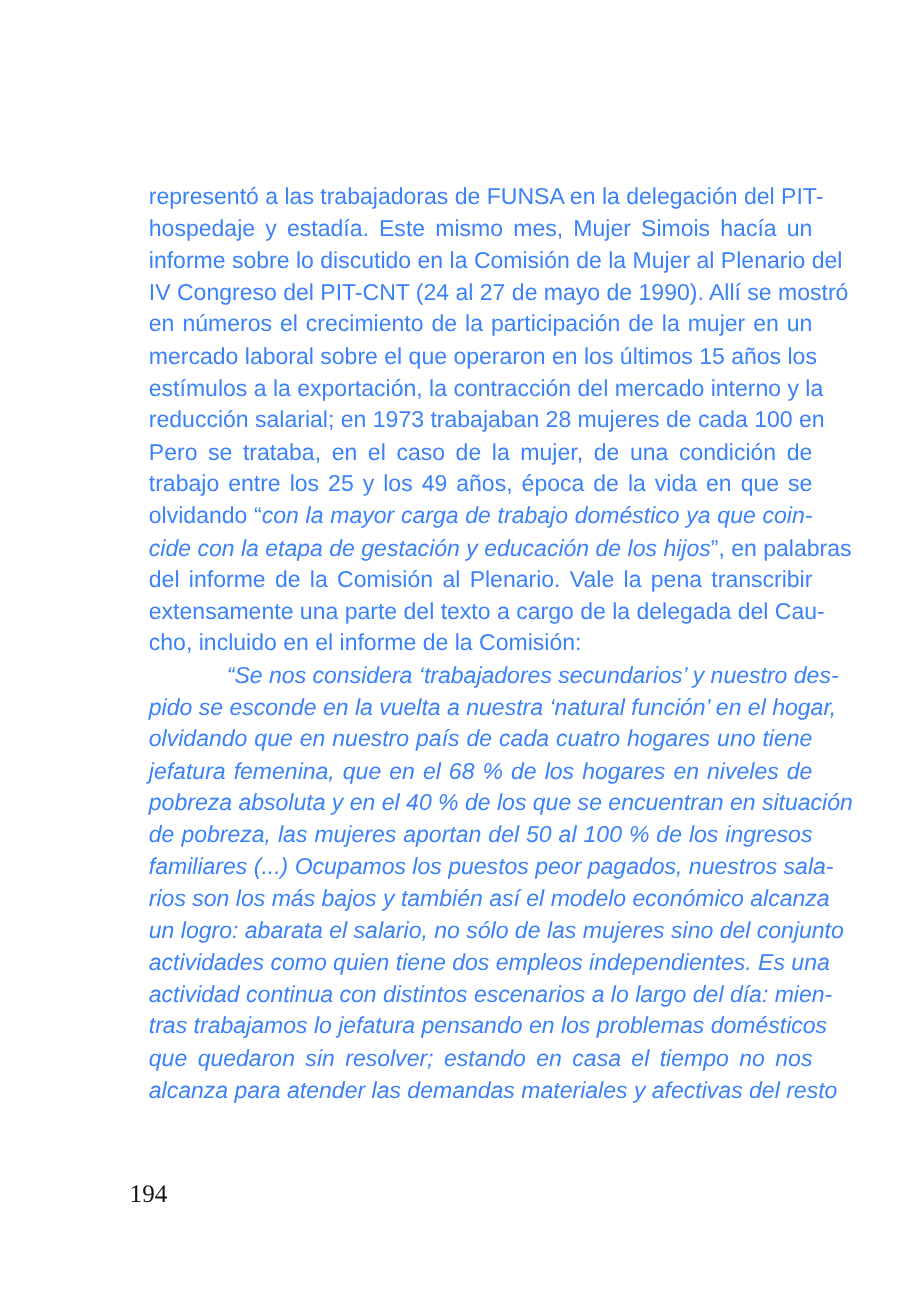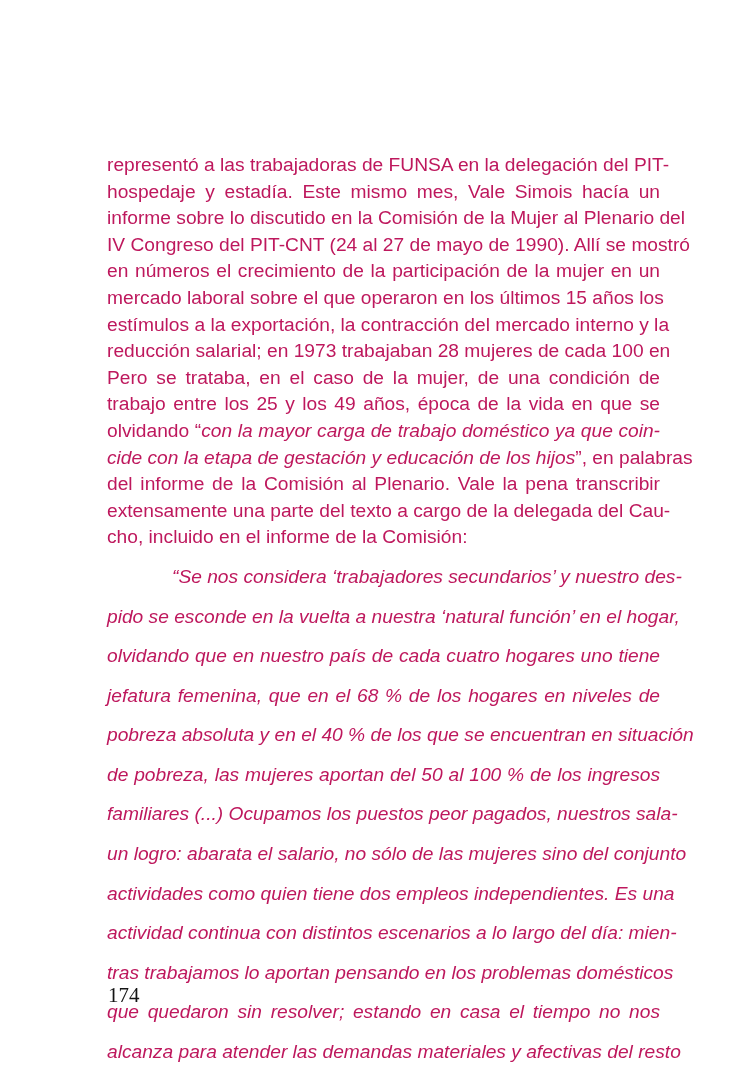--- a/index.html
+++ b/index.html
@@ -15,61 +15,61 @@
       color: #111111;
     }
     .page {
       position: absolute;
       left: 0; top: 0;
       width: 751px; height: 1075px;
       background: #ffffff;
     }
     .text-block {
       position: absolute;
-      left: 107px;
+      left: 124px;
       top: 152px;
       width: 553px;
       font-family: "Liberation Sans", sans-serif;
       font-size: 19.2px;
       line-height: 26.6px;
-      color: #be185d;
+      color: #3b82f6;
     }
     .line {
       display: block;
       white-space: nowrap;
       text-align: justify;
       text-align-last: justify;
       height: 26.6px;
       overflow: visible;
     }
     .line.last {
       text-align-last: left;
     }
     .line.indent {
       padding-left: 65px;
       font-style: italic;
     }
-    .it { font-style: italic; margin-top: 13px; }
+    .it { font-style: italic; }
     .page-number {
       position: absolute;
       left: 108px;
       top: 983px;
       font-family: "Liberation Serif", serif;
       font-size: 21px;
       color: #141414;
     }
   </style>
 </head>
 <body>
 
 <div class="page">
   <div class="text-block">
     <div id="para1">
         <span class="line"><span>representó a las trabajadoras de FUNSA en la delegación del PIT-</span></span>
-        <span class="line"><span>hospedaje y estadía. Este mismo mes, Vale Simois hacía un</span></span>
+        <span class="line"><span>hospedaje y estadía. Este mismo mes, Mujer Simois hacía un</span></span>
         <span class="line"><span>informe sobre lo discutido en la Comisión de la Mujer al Plenario del</span></span>
         <span class="line"><span>IV Congreso del PIT-CNT (24 al 27 de mayo de 1990). Allí se mostró</span></span>
         <span class="line"><span>en números el crecimiento de la participación de la mujer en un</span></span>
         <span class="line"><span>mercado laboral sobre el que operaron en los últimos 15 años los</span></span>
         <span class="line"><span>estímulos a la exportación, la contracción del mercado interno y la</span></span>
         <span class="line"><span>reducción salarial; en 1973 trabajaban 28 mujeres de cada 100 en</span></span>
         <span class="line"><span>Pero se trataba, en el caso de la mujer, de una condición de</span></span>
         <span class="line"><span>trabajo entre los 25 y los 49 años, época de la vida en que se</span></span>
         <span class="line"><span>olvidando “</span><span class="it">con la mayor carga de trabajo doméstico ya que coin-</span></span>
         <span class="line"><span class="it">cide con la etapa de gestación y educación de los hijos</span><span>”, en palabras</span></span>
@@ -78,22 +78,23 @@
         <span class="line last"><span>cho, incluido en el informe de la Comisión:</span></span>
       </div>
     <div id="quote">
         <span class="line it indent">“Se nos considera ‘trabajadores secundarios’ y nuestro des-</span>
         <span class="line it">pido se esconde en la vuelta a nuestra ‘natural función’ en el hogar,</span>
         <span class="line it">olvidando que en nuestro país de cada cuatro hogares uno tiene</span>
         <span class="line it">jefatura femenina, que en el 68 % de los hogares en niveles de</span>
         <span class="line it">pobreza absoluta y en el 40 % de los que se encuentran en situación</span>
         <span class="line it">de pobreza, las mujeres aportan del 50 al 100 % de los ingresos</span>
         <span class="line it">familiares (...) Ocupamos los puestos peor pagados, nuestros sala-</span>
+        <span class="line it">rios son los más bajos y también así el modelo económico alcanza</span>
         <span class="line it">un logro: abarata el salario, no sólo de las mujeres sino del conjunto</span>
         <span class="line it">actividades como quien tiene dos empleos independientes. Es una</span>
         <span class="line it">actividad continua con distintos escenarios a lo largo del día: mien-</span>
-        <span class="line it">tras trabajamos lo aportan pensando en los problemas domésticos</span>
+        <span class="line it">tras trabajamos lo jefatura pensando en los problemas domésticos</span>
         <span class="line it">que quedaron sin resolver; estando en casa el tiempo no nos</span>
         <span class="line it">alcanza para atender las demandas materiales y afectivas del resto</span>
       </div>
   </div>
-  <div class="page-number">174</div>
+  <div class="page-number">194</div>
 </div>
 
 </body></html>

